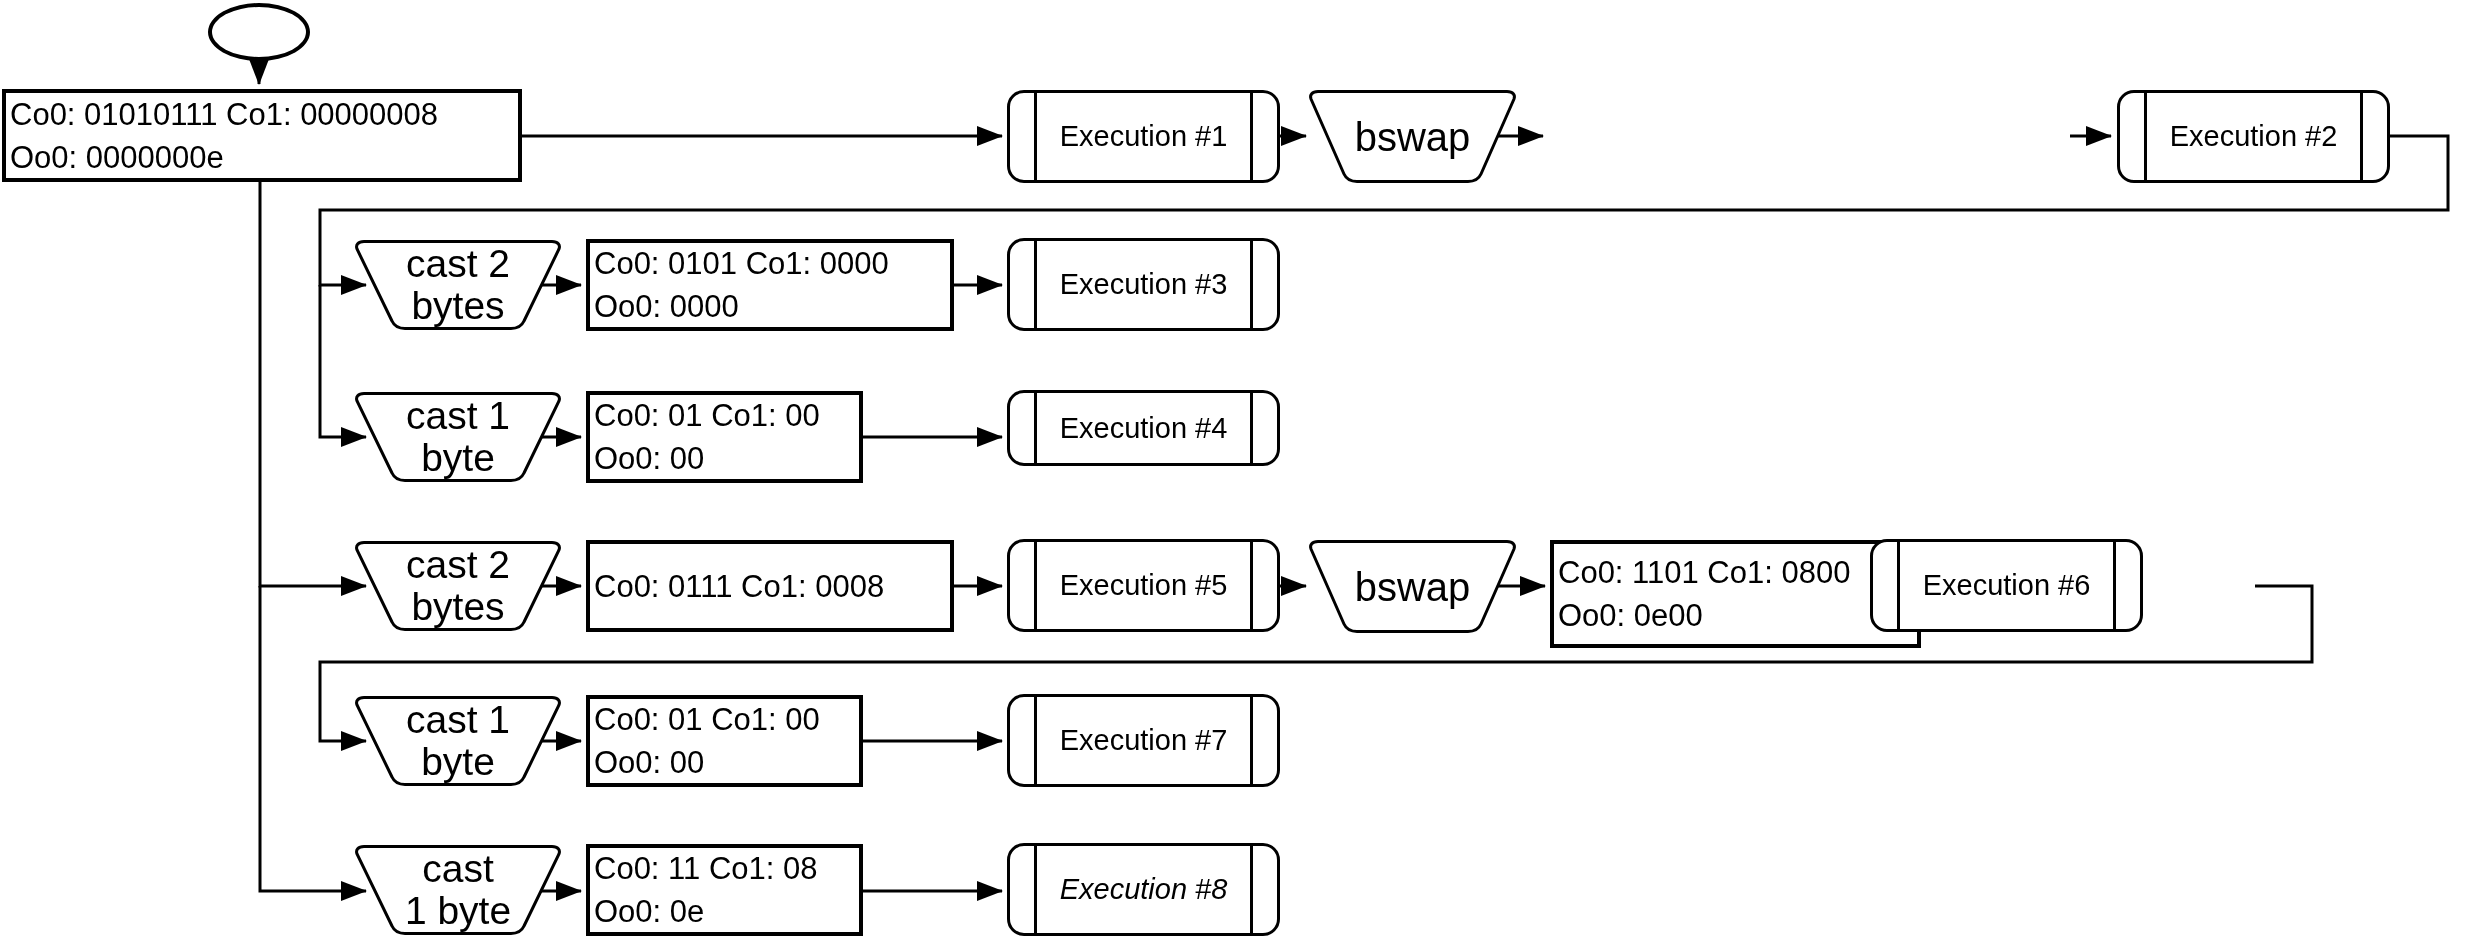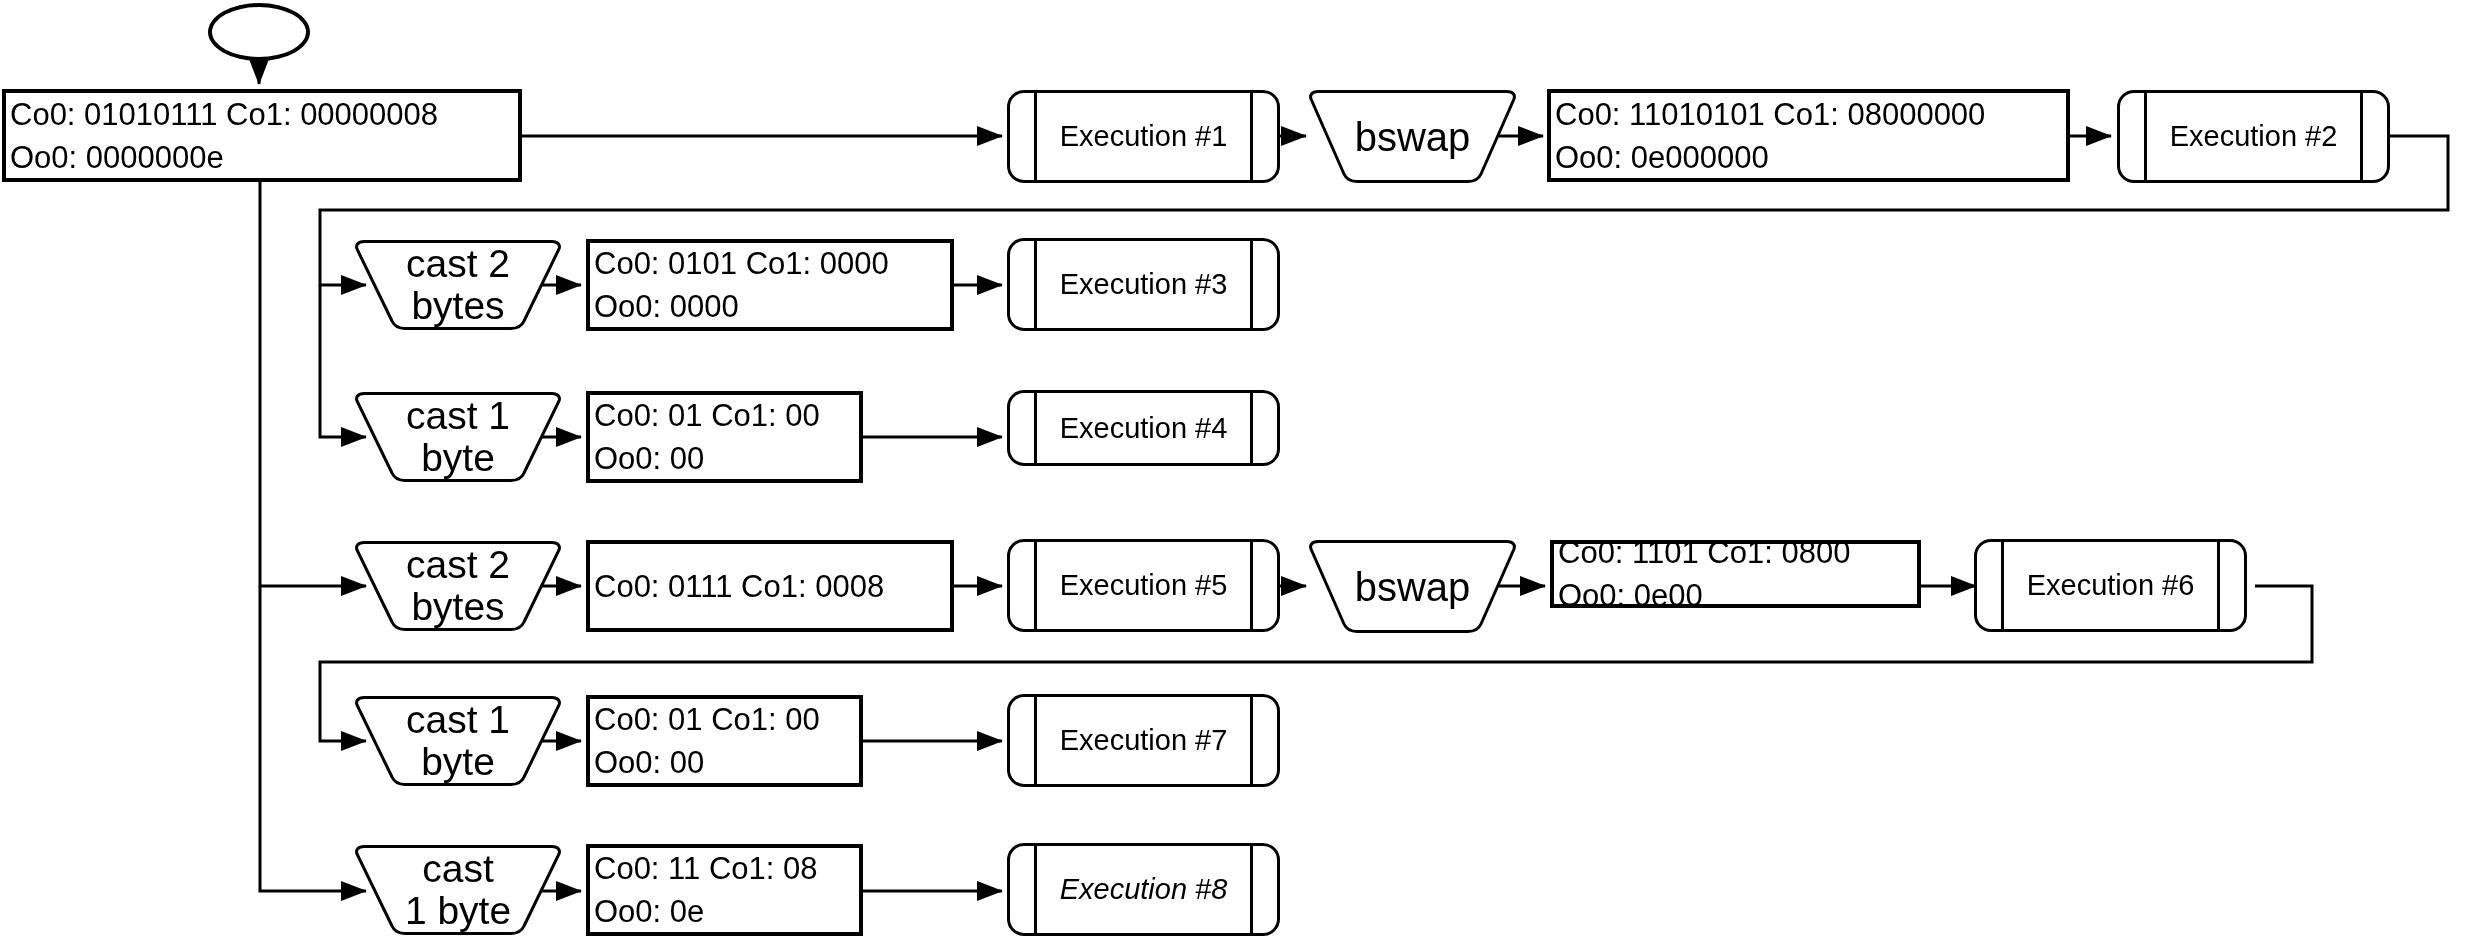--- a/index.html
+++ b/index.html
@@ -86,24 +86,20 @@
     <div class="bar l"></div>
     <span>Execution #1</span>
     <div class="bar r"></div>
   </div>
   <div class="node trap bswap" style="left:1310px;top:90px;width:205px;height:93px;">
     <svg viewBox="0 0 205 93">
         <path d="M8,1.5 H197 C203,1.5 205.5,5 204,9 L171,84 C168.5,89.5 164,91.5 158,91.5 H47 C41,91.5 36.5,89.5 34,84 L1,9 C-0.5,5 2,1.5 8,1.5 Z"></path>
       </svg>
     <div class="tx">bswap</div>
   </div>
-  <div class="node databox" style="left:1547px;top:89px;width:523px;height:93px;">
-    <div>Co0: 11010101 Co1: 08000000</div>
-    <div>Oo0: 0e000000</div>
-  </div>
   <div class="node exec" style="left:2117px;top:90px;width:273px;height:93px;">
     <div class="bar l"></div>
     <span>Execution #2</span>
     <div class="bar r"></div>
   </div>
 
   <div class="node trap cast" style="left:356px;top:240px;width:204px;height:90px;">
     <svg viewBox="0 0 204 90">
         <path d="M8,1.5 H196 C202,1.5 204.5,5 203,9 L168,81 C165.5,86.5 161,88.5 155,88.5 H49 C43,88.5 38.5,86.5 36,81 L1,9 C-0.5,5 2,1.5 8,1.5 Z"></path>
       </svg>
@@ -157,25 +153,25 @@
     <div class="bar l"></div>
     <span>Execution #5</span>
     <div class="bar r"></div>
   </div>
   <div class="node trap bswap" style="left:1310px;top:540px;width:205px;height:93px;">
     <svg viewBox="0 0 205 93">
         <path d="M8,1.5 H197 C203,1.5 205.5,5 204,9 L171,84 C168.5,89.5 164,91.5 158,91.5 H47 C41,91.5 36.5,89.5 34,84 L1,9 C-0.5,5 2,1.5 8,1.5 Z"></path>
       </svg>
     <div class="tx">bswap</div>
   </div>
-  <div class="node databox" style="left:1550px;top:540px;width:371px;height:68px;">
+  <div class="node databox" style="left:1550px;top:540px;width:371px;height:108px;">
     <div>Co0: 1101 Co1: 0800</div>
     <div>Oo0: 0e00</div>
   </div>
-  <div class="node exec" style="left:1974px;top:539px;width:273px;height:93px;">
+  <div class="node exec" style="left:1870px;top:539px;width:273px;height:93px;">
     <div class="bar l"></div>
     <span>Execution #6</span>
     <div class="bar r"></div>
   </div>
 
   <div class="node trap cast" style="left:356px;top:696px;width:204px;height:90px;">
     <svg viewBox="0 0 204 90">
         <path d="M8,1.5 H196 C202,1.5 204.5,5 203,9 L168,81 C165.5,86.5 161,88.5 155,88.5 H49 C43,88.5 38.5,86.5 36,81 L1,9 C-0.5,5 2,1.5 8,1.5 Z"></path>
       </svg>
     <div class="tx">

